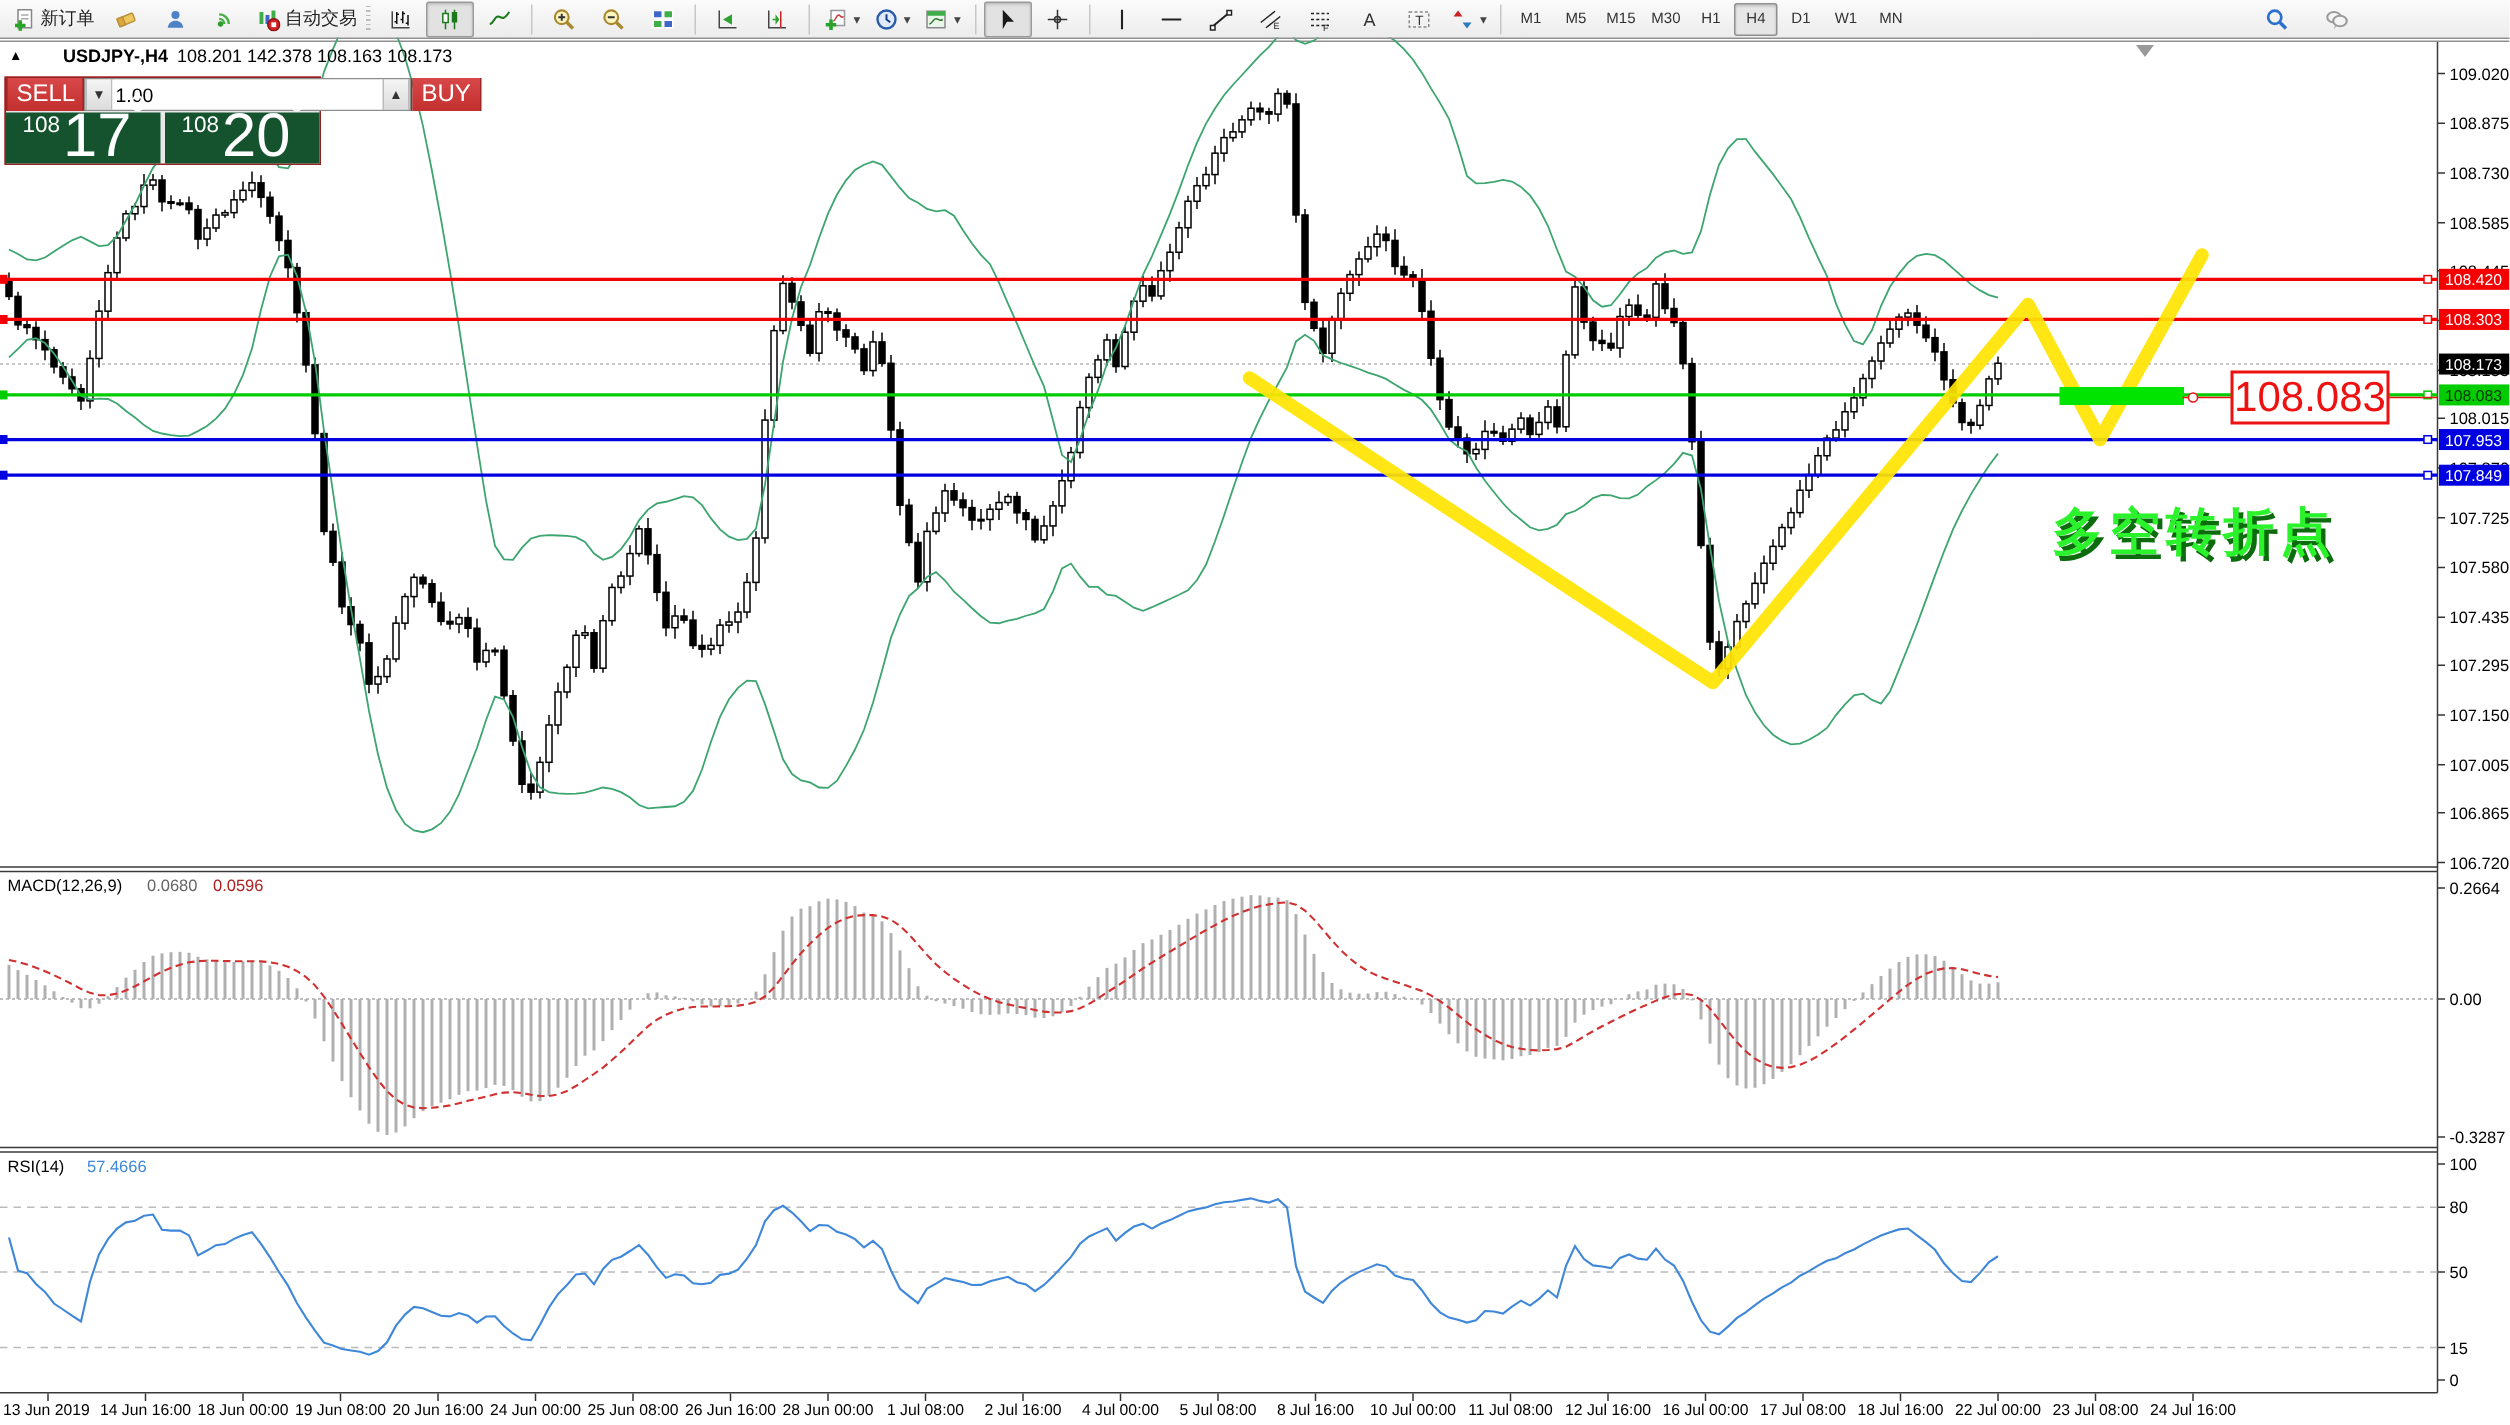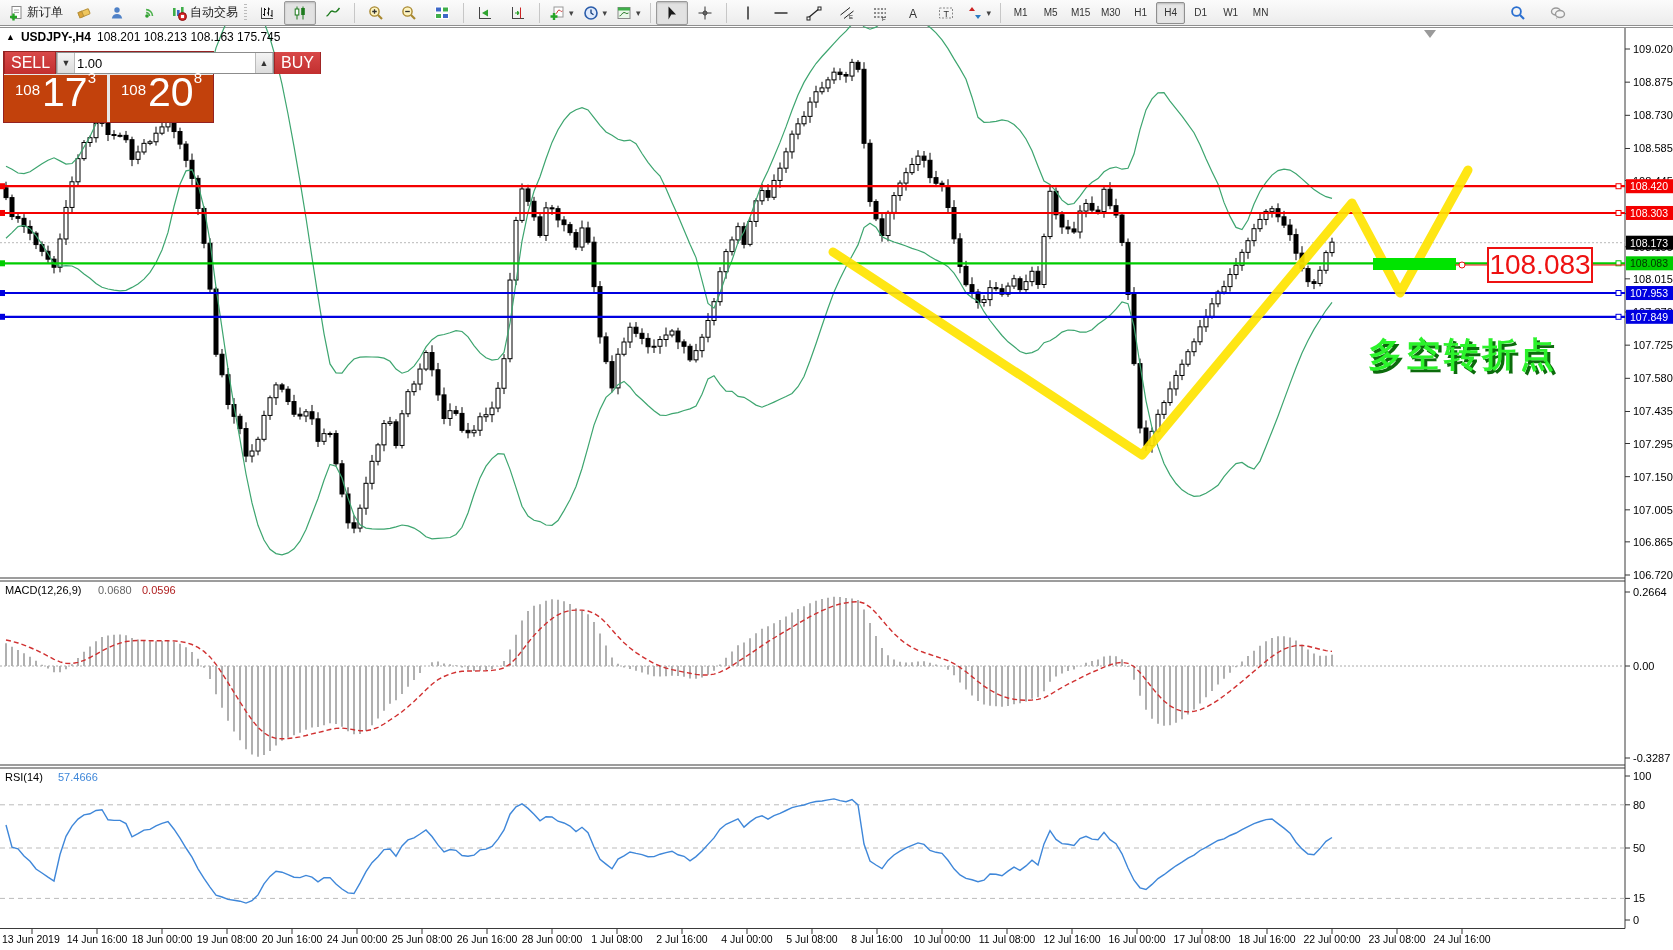--- a/index.html
+++ b/index.html
@@ -28,21 +28,21 @@
   .trade-widget{position:absolute;left:3px;top:51px;width:211px;z-index:4;
     background:#c53434;border:1px solid #932222;box-sizing:border-box;}
   .tw-top{display:flex;height:22px;align-items:stretch;}
   .tw-btn{width:52px;border:none;background:linear-gradient(#d84848,#c22f2f);
     color:#fff;font-size:16px;font-family:Liberation Sans, sans-serif;border-right:1px solid #a02525;border-left:1px solid #a02525;}
   .tw-spin{flex:1;display:flex;background:#fff;border:1px solid #8c8c8c;box-sizing:border-box;}
   .tw-arrow{width:18px;border:none;background:linear-gradient(#f4f4f4,#dcdcdc);
     color:#333;font-size:9px;padding:0;border-left:1px solid #bbb;border-right:1px solid #bbb;}
   .tw-vol{flex:1;border:none;text-align:left;font-size:13px;font-family:inherit;min-width:10px;outline:none;color:#000;}
   .tw-bottom{display:flex;gap:3px;padding:1px 0 0 0;background:#e8e8e8;}
-  .tw-price{flex:1;height:33px;background:#c2410c;color:#fff;display:flex;align-items:center;justify-content:center;padding-bottom:14px;}
+  .tw-price{flex:1;height:33px;background:#14532d;color:#fff;display:flex;align-items:flex-start;justify-content:center;padding-bottom:1px;}
   .tw-price .base{font-size:15px;margin:0 2px 4px 0;}
   .tw-price .big{font-size:41px;font-weight:normal;line-height:30px;}
   .tw-price .sup{font-size:15px;transform:translateY(-14px);}
   svg text{font-family:"Liberation Sans",sans-serif;}
 </style>
 </head>
 <body>
 
 <div class="toolbar">
   <div class="tbtn">
@@ -1154,22 +1154,22 @@
       <text x="5" y="594" font-size="11" fill="#000">MACD(12,26,9)</text>
       <text x="98" y="594" font-size="11" fill="#666">0.0680</text>
       <text x="142" y="594" font-size="11" fill="#b02020">0.0596</text>
       <text x="5" y="781" font-size="11" fill="#000">RSI(14)</text>
       <text x="58" y="781" font-size="11" fill="#3f87d9">57.4666</text>
     </g>
   </svg>
 
 <div class="symbolbar">
   <span class="tri">▲</span>
-  <span style="font-weight:bold;">USDJPY-,H4</span>
-  <span>108.201 108.213 108.163 175.745</span>
+  <span style="font-weight:bold;margin-left:21px;">USDJPY-,H4</span>
+  <span>108.201 142.378 108.163 108.173</span>
 </div>
 
 <div class="trade-widget">
   <div class="tw-top">
     <button class="tw-btn">SELL</button>
     <div class="tw-spin">
       <button class="tw-arrow">▼</button>
       <input class="tw-vol" value="1.00" style="">
       <button class="tw-arrow">▲</button>
     </div>

